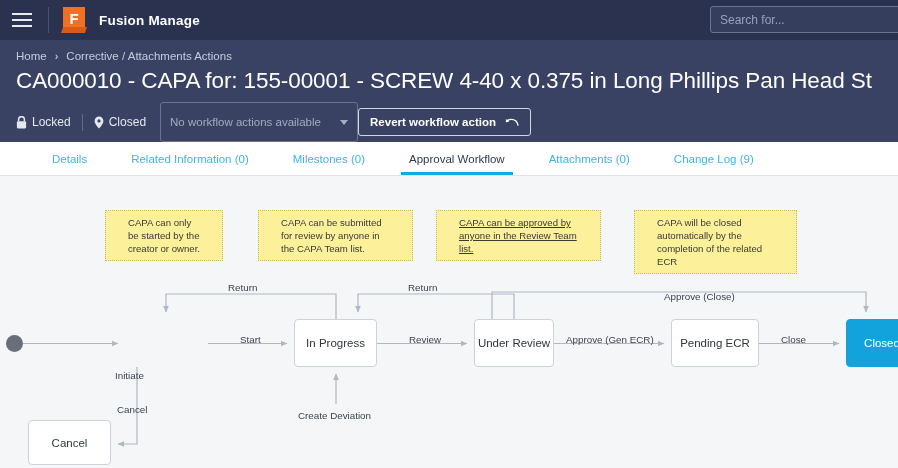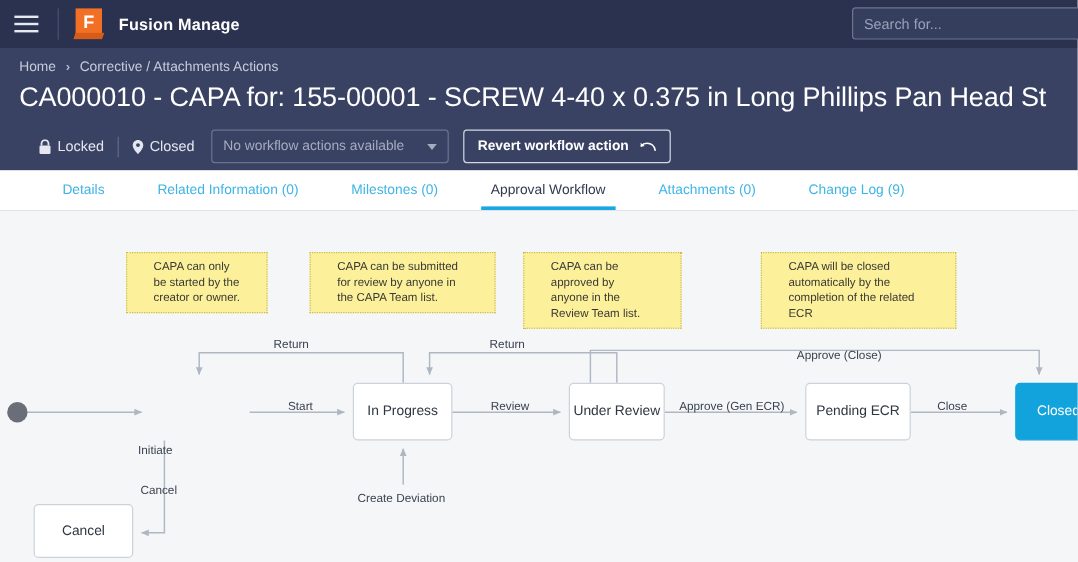--- a/index.html
+++ b/index.html
@@ -87,45 +87,44 @@
     width: 890px;
     color: #ffffff;
     font-size: 22.5px;
     font-weight: normal;
     white-space: nowrap;
     overflow: hidden;
     letter-spacing: -0.1px;
   }
 
   .toolbar {
-    position: absolute; left: 32px; top: 68px;
+    position: absolute; left: 16px; top: 68px;
     display: flex; align-items: center; height: 28px;
   }
   .status-chip {
     display: flex; align-items: center; gap: 5px;
     color: #e4e7f0; font-size: 12px;
   }
   .tb-div { width: 1px; height: 17px; background: #636a86; margin: 0 11px; }
   .wf-select {
     margin-left: 14px;
-    height: 28px; min-width: 198px;
+    height: 40px; min-width: 198px;
     border: 1px solid #6c7391;
     border-radius: 3px;
     background: transparent;
     color: #a5abc0;
     font-size: 11.5px;
     display: flex; align-items: center; justify-content: space-between;
     padding: 0 9px; gap: 10px; cursor: default;
   }
   .wf-select .chev {
     border-left: 4px solid transparent; border-right: 4px solid transparent;
     border-top: 5px solid #a5abc0;
   }
   .revert-btn {
-    margin-left: 12px;
     height: 28px;
     border: 1px solid #d3d7e3;
     border-radius: 3px;
     background: transparent;
     color: #ffffff;
     font-size: 11.5px; font-weight: bold;
     display: flex; align-items: center; gap: 9px;
     padding: 0 11px; cursor: pointer;
     font-family: "Liberation Sans", sans-serif;
   }
@@ -306,21 +305,21 @@
       <path d="M492,143 V116 H866 V136" marker-end="url(#ah)"></path>
 
       <path d="M137,191 V268 H118" marker-end="url(#ah)"></path>
 
       <path d="M336,228 V198" marker-end="url(#ah)"></path>
     </g>
   </svg>
 
 <div class="note" style="left: 105px; top: 34px; width: 118px; min-height: 34px;">CAPA can only be started by the creator or owner.</div>
     <div class="note" style="left: 258px; top: 34px; width: 155px; min-height: 34px;">CAPA can be submitted for review by anyone in the CAPA Team list.</div>
-    <div class="note" style="left: 436px; top: 34px; width: 132px; min-height: 34px;">CAPA can be approved by anyone in the Review Team list.</div>
+    <div class="note" style="left: 436px; top: 34px; width: 165px; min-height: 34px; text-decoration: underline;">CAPA can be approved by anyone in the Review Team list.</div>
     <div class="note" style="left: 634px; top: 34px; width: 163px; min-height: 34px;">CAPA will be closed automatically by the completion of the related ECR</div>
     <div class="start-dot" style="left: 6px; top: 159px;"></div>
     <div class="node" style="left: 294px; top: 143px; width: 83px; height: 48px;">In Progress</div>
     <div class="node" style="left: 474px; top: 143px; width: 80px; height: 48px;">Under Review</div>
     <div class="node" style="left: 671px; top: 143px; width: 88px; height: 48px;">Pending ECR</div>
     <div class="node active" style="left: 846px; top: 143px; width: 72px; height: 48px;">Closed</div>
     <div class="node" style="left: 28px; top: 244px; width: 83px; height: 45px;">Cancel</div>
     <div class="edge-label" style="left: 240px; top: 158px;">Start</div>
     <div class="edge-label" style="left: 409px; top: 158px;">Review</div>
     <div class="edge-label" style="left: 566px; top: 158px;">Approve (Gen ECR)</div>

